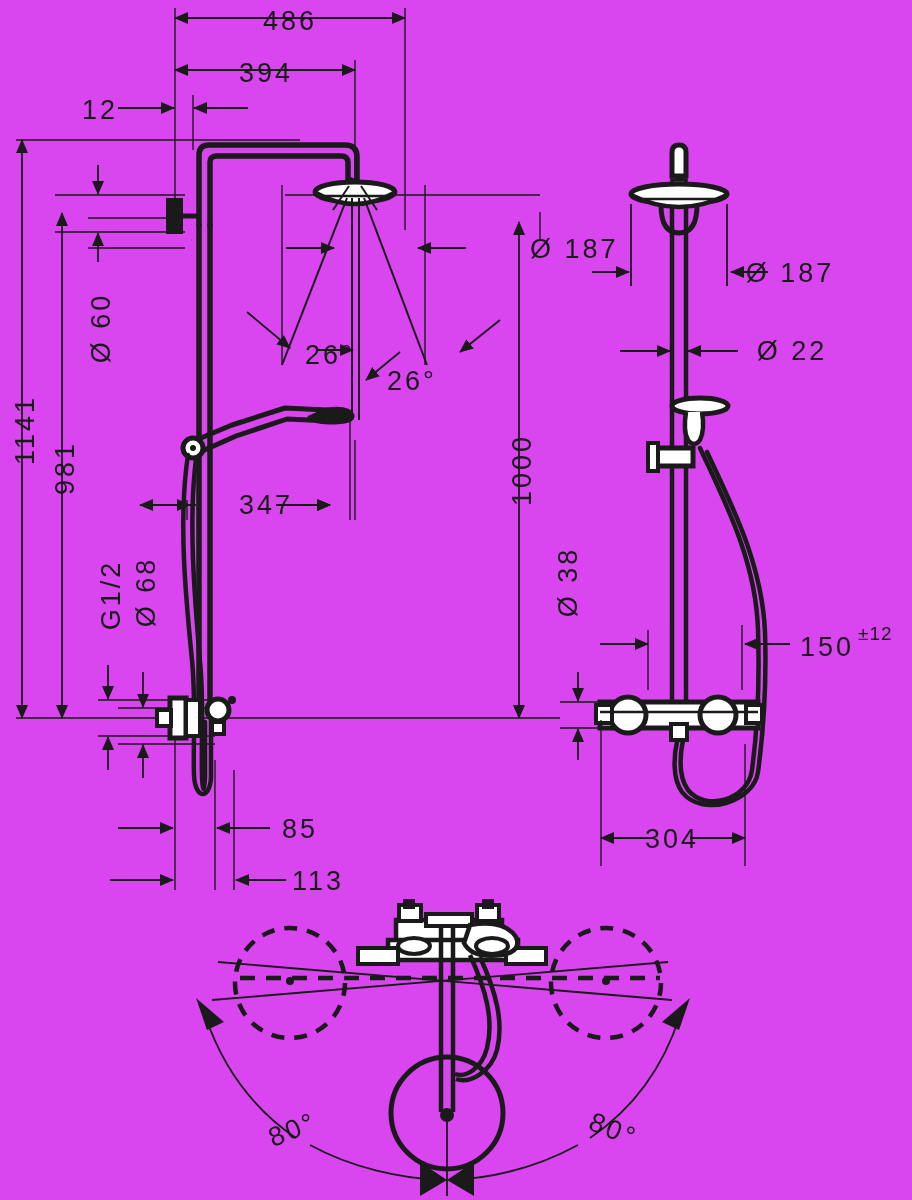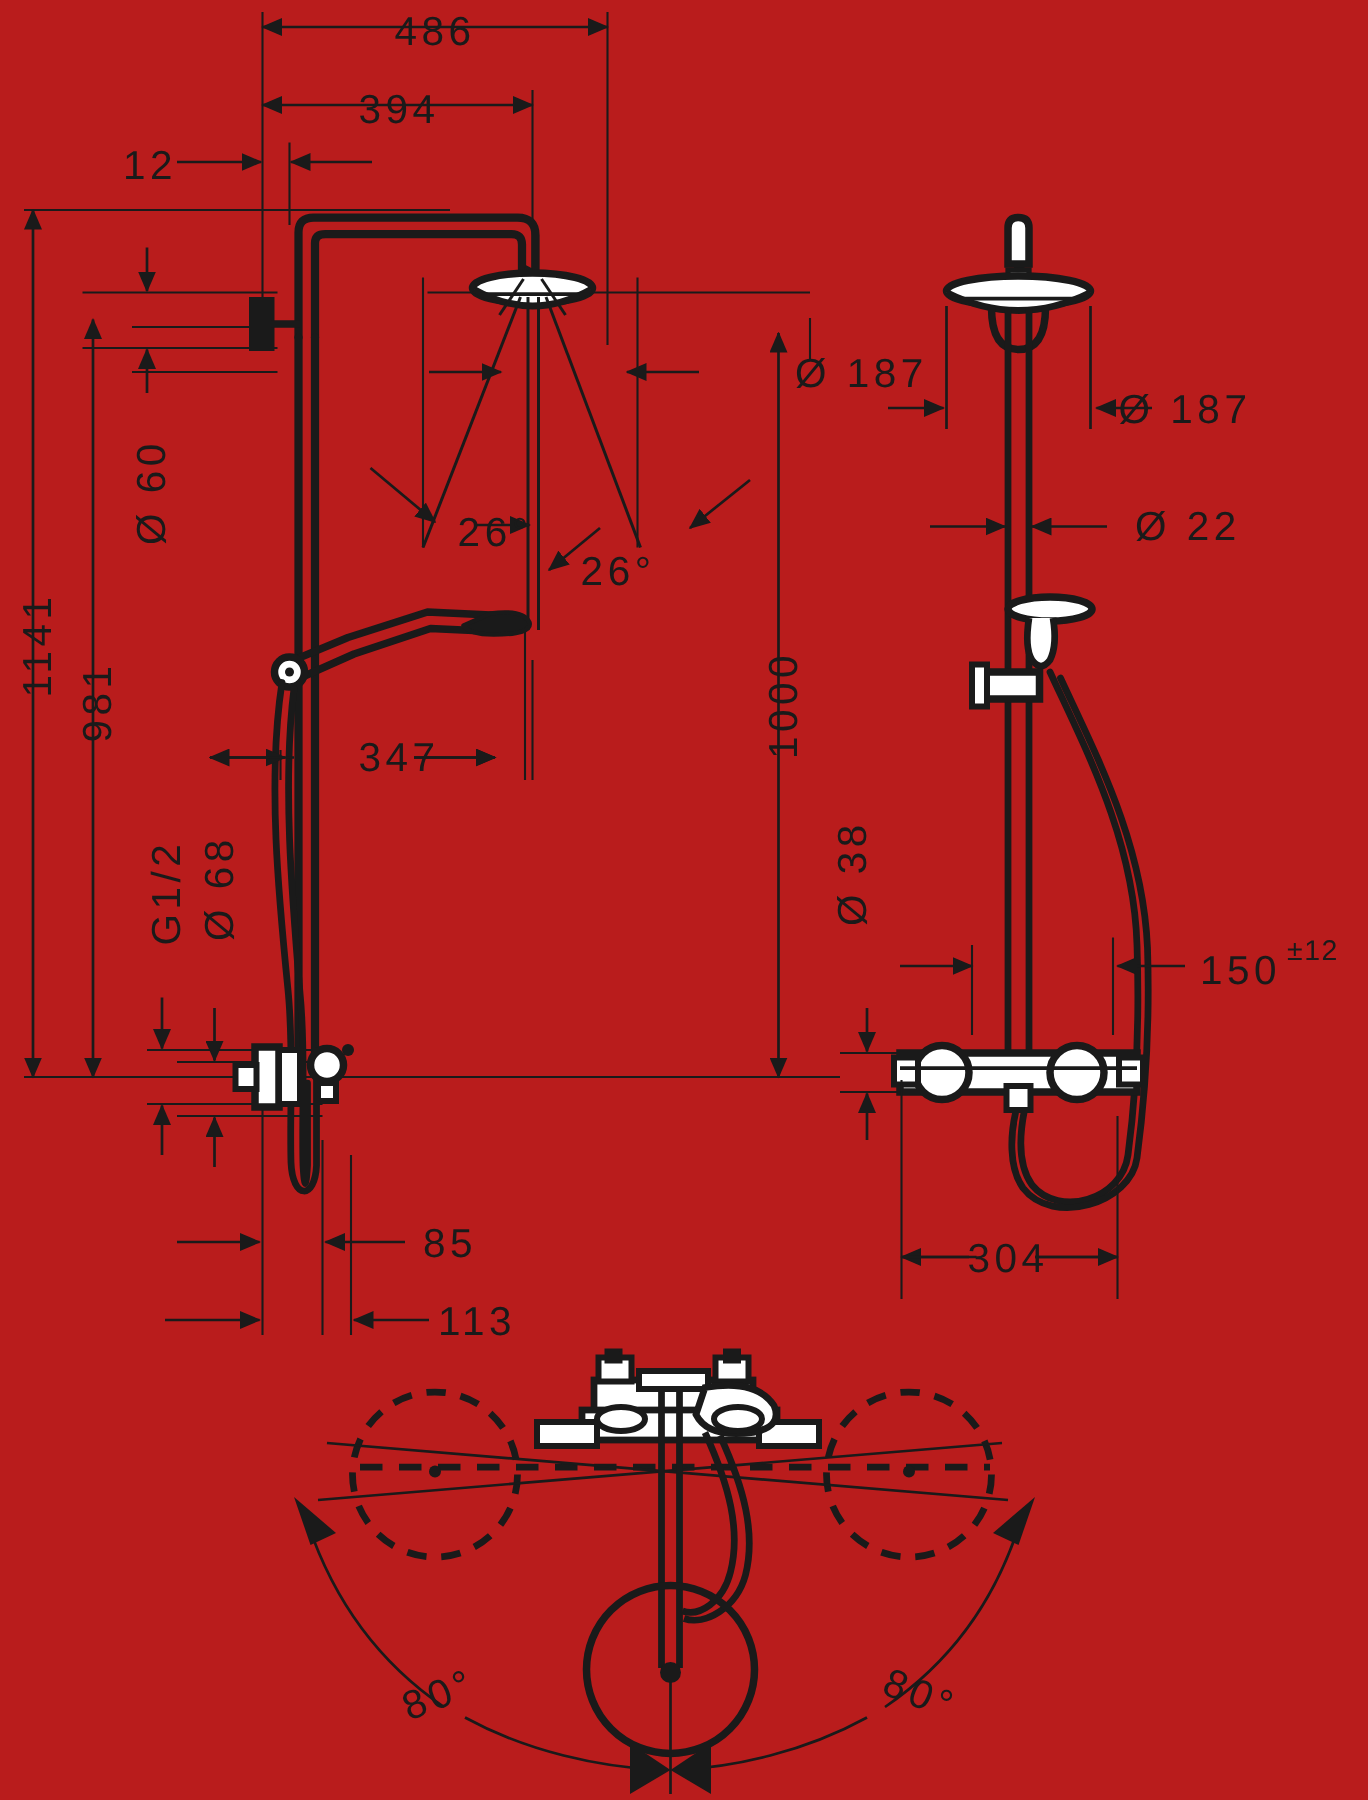--- a/index.html
+++ b/index.html
@@ -1,17 +1,17 @@
 <!DOCTYPE html>
 <html><head>
 <meta charset="utf-8">
 <style>
   html,body{margin:0;padding:0;background:#ffffff;}
   body{width:912px;height:1200px;font-family:"Liberation Sans",sans-serif;}
-  #stage{position:relative;width:912px;height:1200px;overflow:hidden;background:#b91c1c;}
+  #stage{position:relative;width:912px;height:1200px;overflow:hidden;background:#d946ef;}
   svg{display:block;}
   .dimtxt{font-family:"Liberation Sans",sans-serif;font-size:27px;letter-spacing:3px;fill:#1a1a1a;}
   .dimtxt-sm{font-family:"Liberation Sans",sans-serif;font-size:19px;letter-spacing:1px;fill:#1a1a1a;}
 </style>
 </head>
 <body>
 
 <div id="stage">
 <svg width="912" height="1200" viewBox="0 0 912 1200" xmlns="http://www.w3.org/2000/svg">
   <defs>

